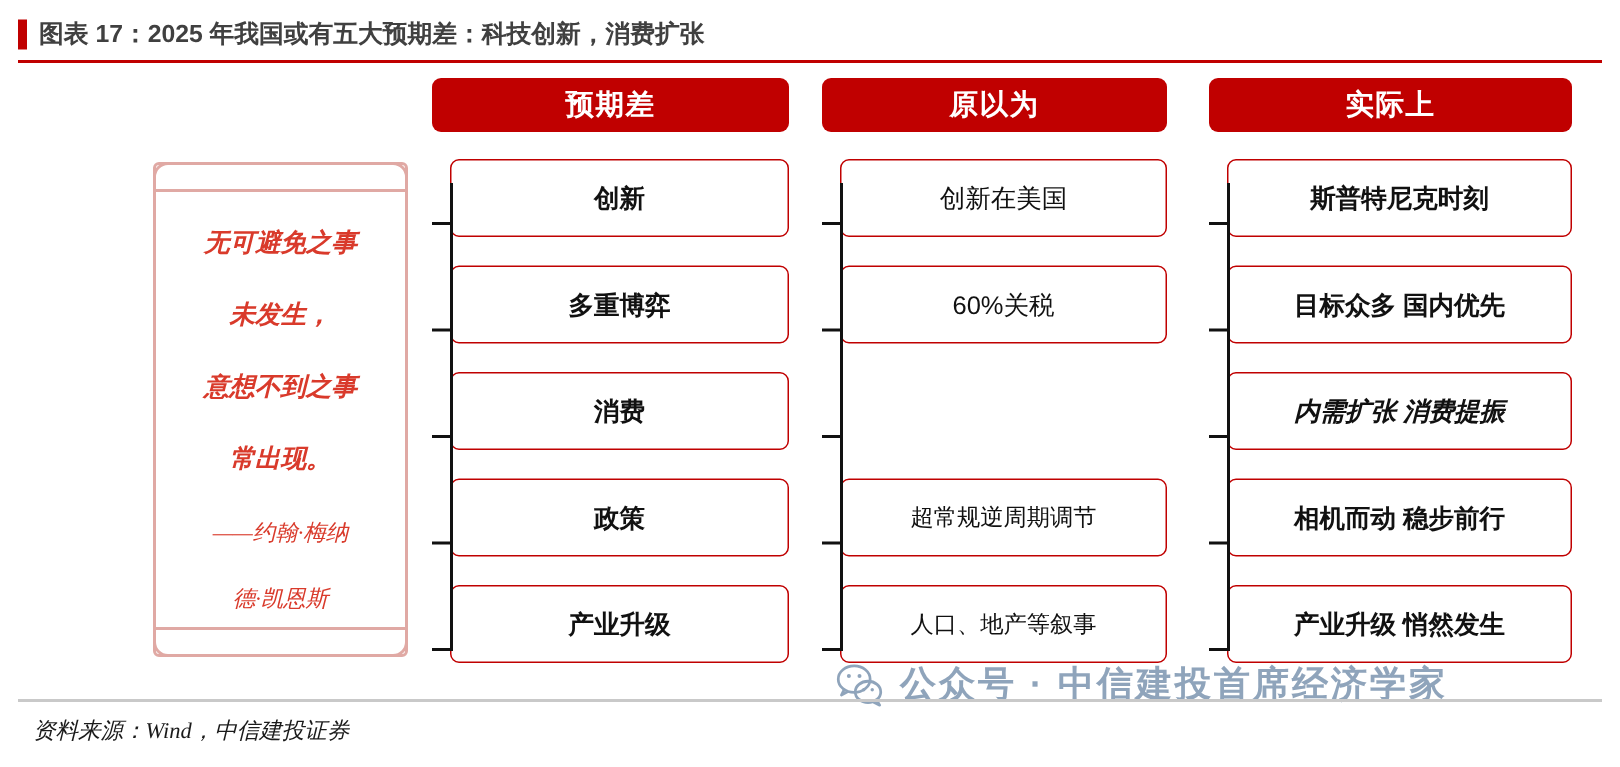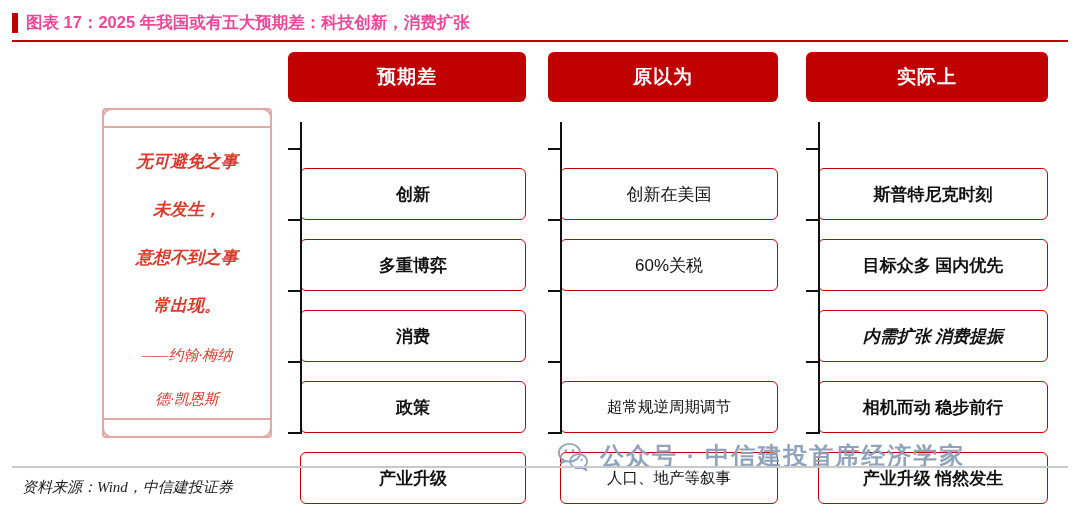--- a/index.html
+++ b/index.html
@@ -29,21 +29,21 @@
     width: 6px;
     height: 20px;
     background: #c00000;
     margin-left: 12px;
     margin-right: 8px;
     flex: none;
   }
   #title-text {
     font-size: 16.5px;
     font-weight: bold;
-    color: #ec4899;
+    color: #404040;
     letter-spacing: 0px;
     white-space: nowrap;
   }
   #title-rule {
     position: absolute;
     left: 12px;
     top: 40px;
     width: 1056px;
     height: 2px;
     background: #c00000;
@@ -148,21 +148,21 @@
   .column {
     position: absolute;
     top: 52px;
   }
   .col-header {
     background: #c00000;
     color: #ffffff;
     font-size: 19px;
     font-weight: bold;
     border-radius: 6px;
-    height: 50px;
+    height: 36px;
     display: flex;
     align-items: center;
     justify-content: center;
     letter-spacing: 1px;
   }
   .cell {
     border: 1.5px solid #c00000;
     border-radius: 6px;
     background: #ffffff;
     height: 52px;
@@ -176,21 +176,21 @@
   }
   .cell.bold { font-weight: bold; }
   .cell.small { font-size: 15.5px; }
 
   
   #col-1 { left: 288px; width: 238px; }
   #col-2 { left: 548px; width: 230px; }
   #col-3 { left: 806px; width: 242px; }
 
   .cells { position: relative; margin-top: 18px; }
-  .cells .cell { position: absolute; left: 12px; right: 0; margin-top: 48px; }
+  .cells .cell { position: absolute; left: 12px; right: 0; }
 
   
   .trunk {
     position: absolute;
     width: 2px;
     background: #111111;
   }
   .branch {
     position: absolute;
     height: 2px;

